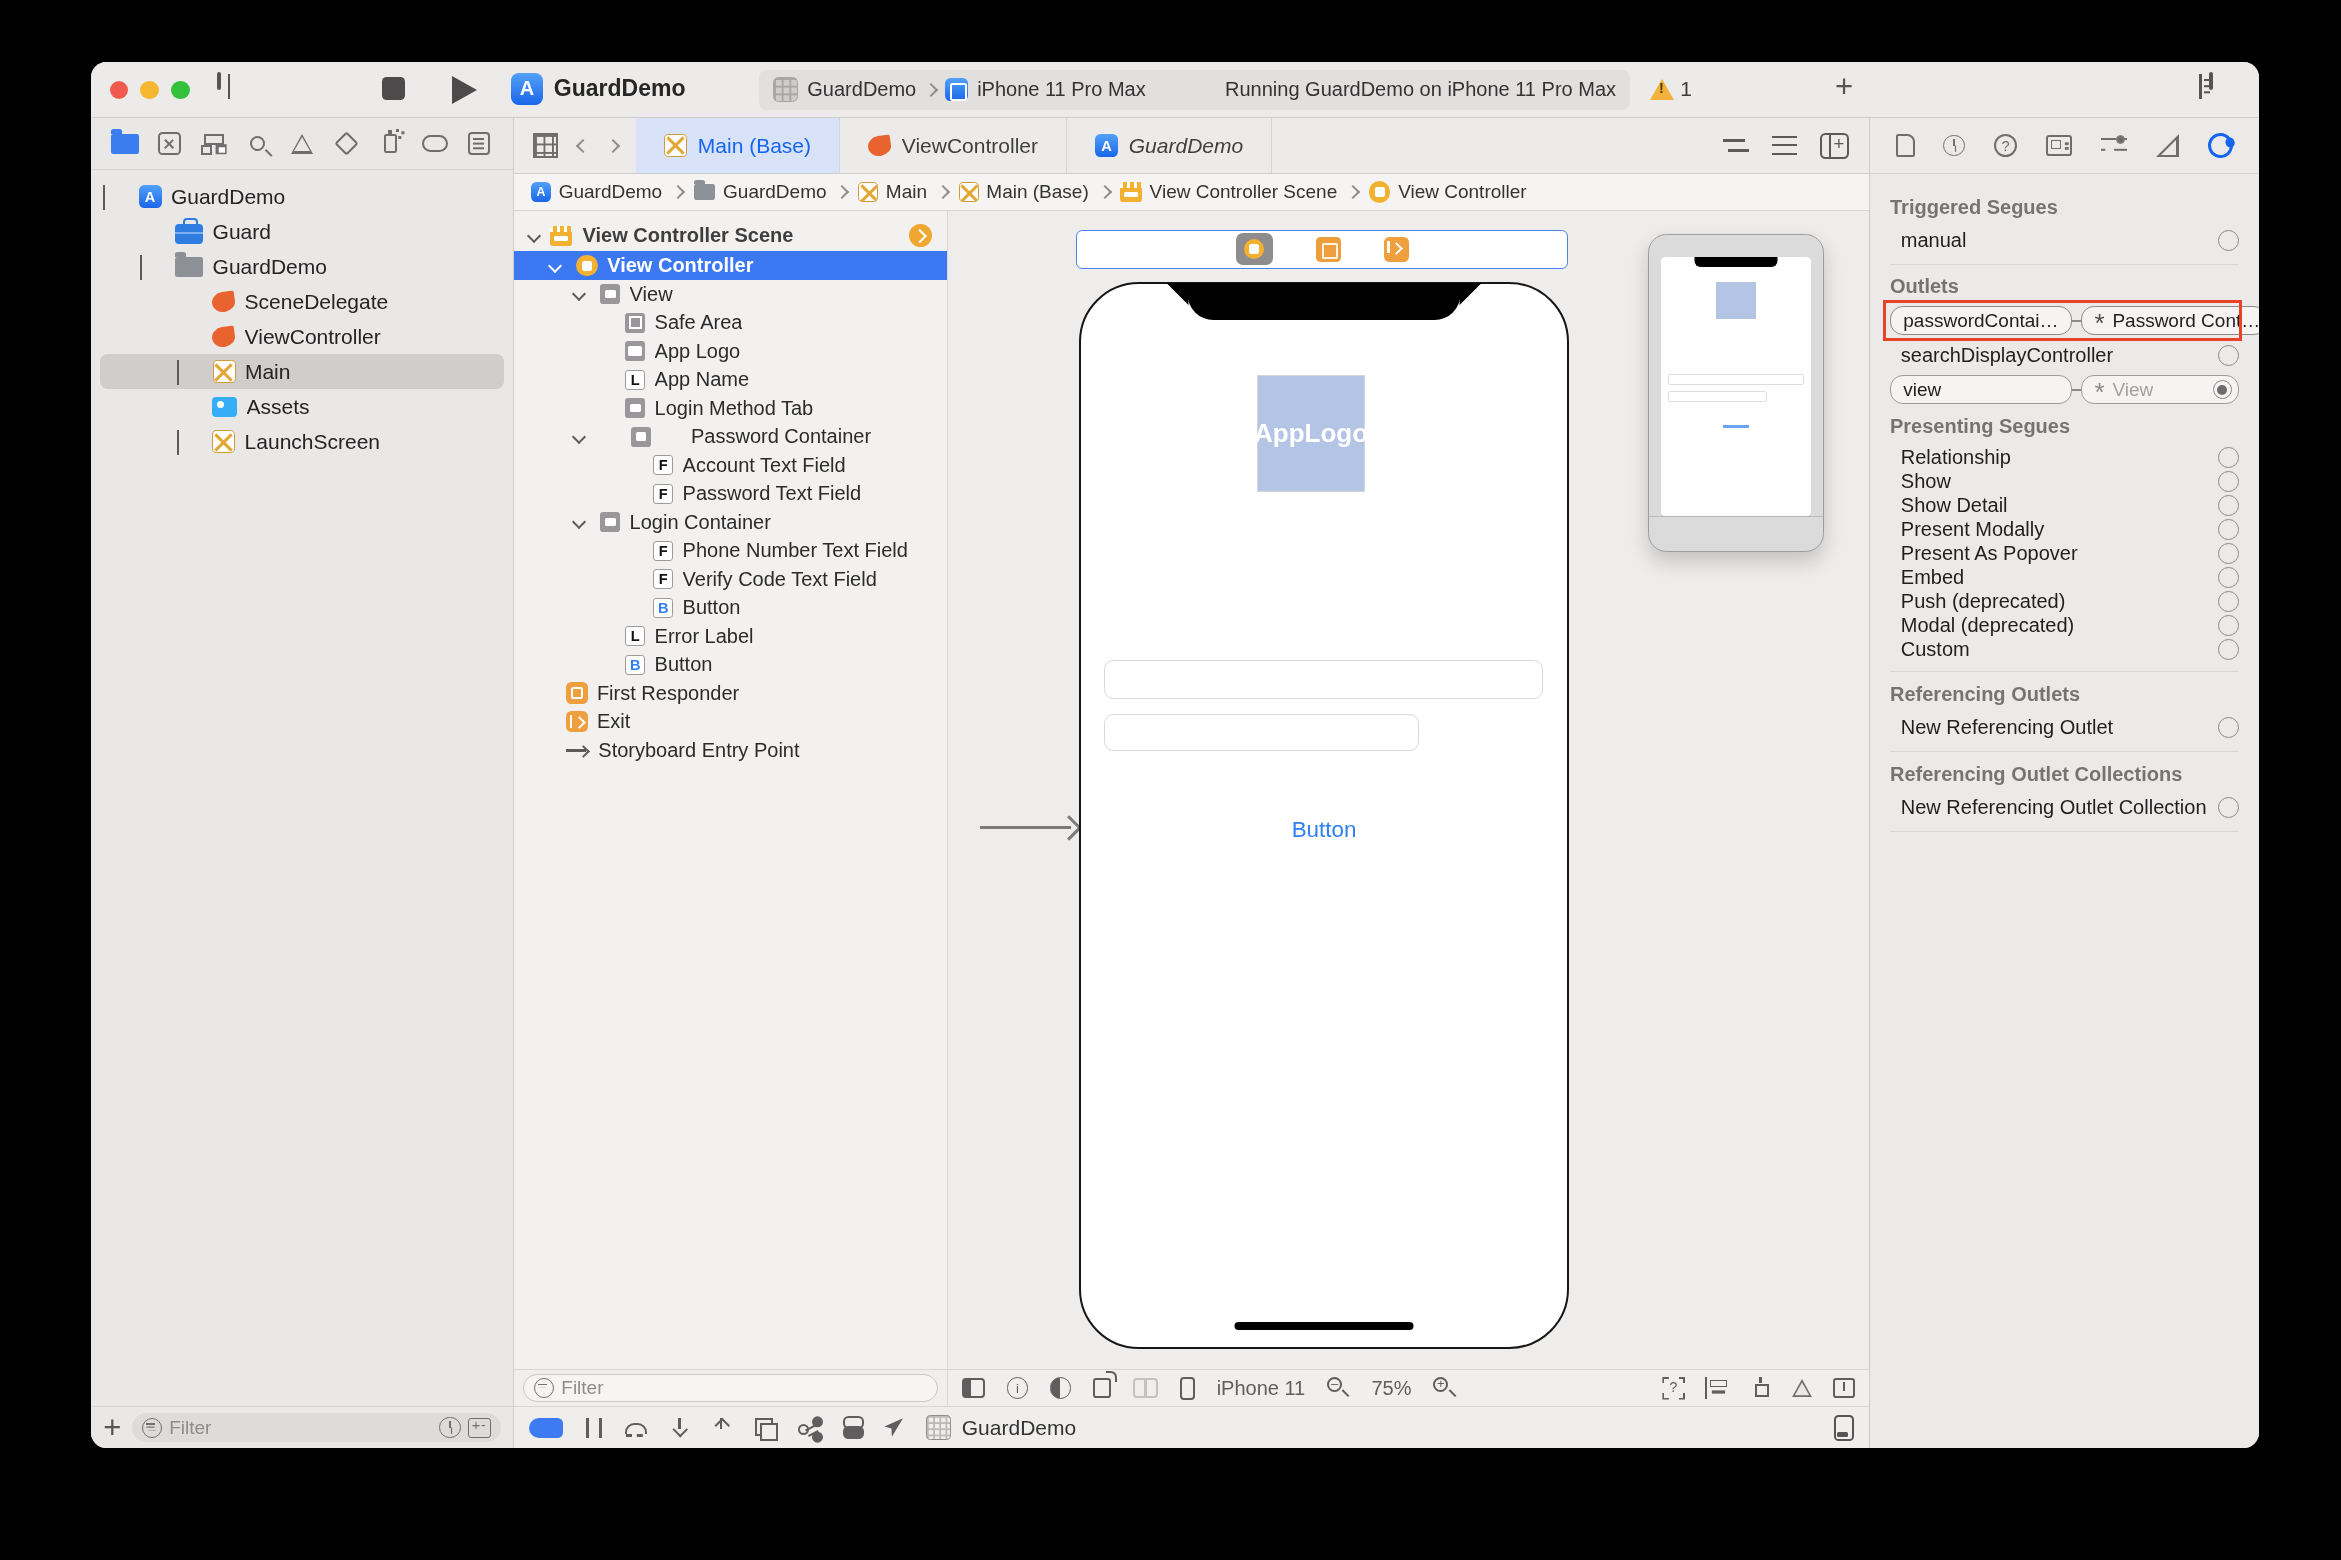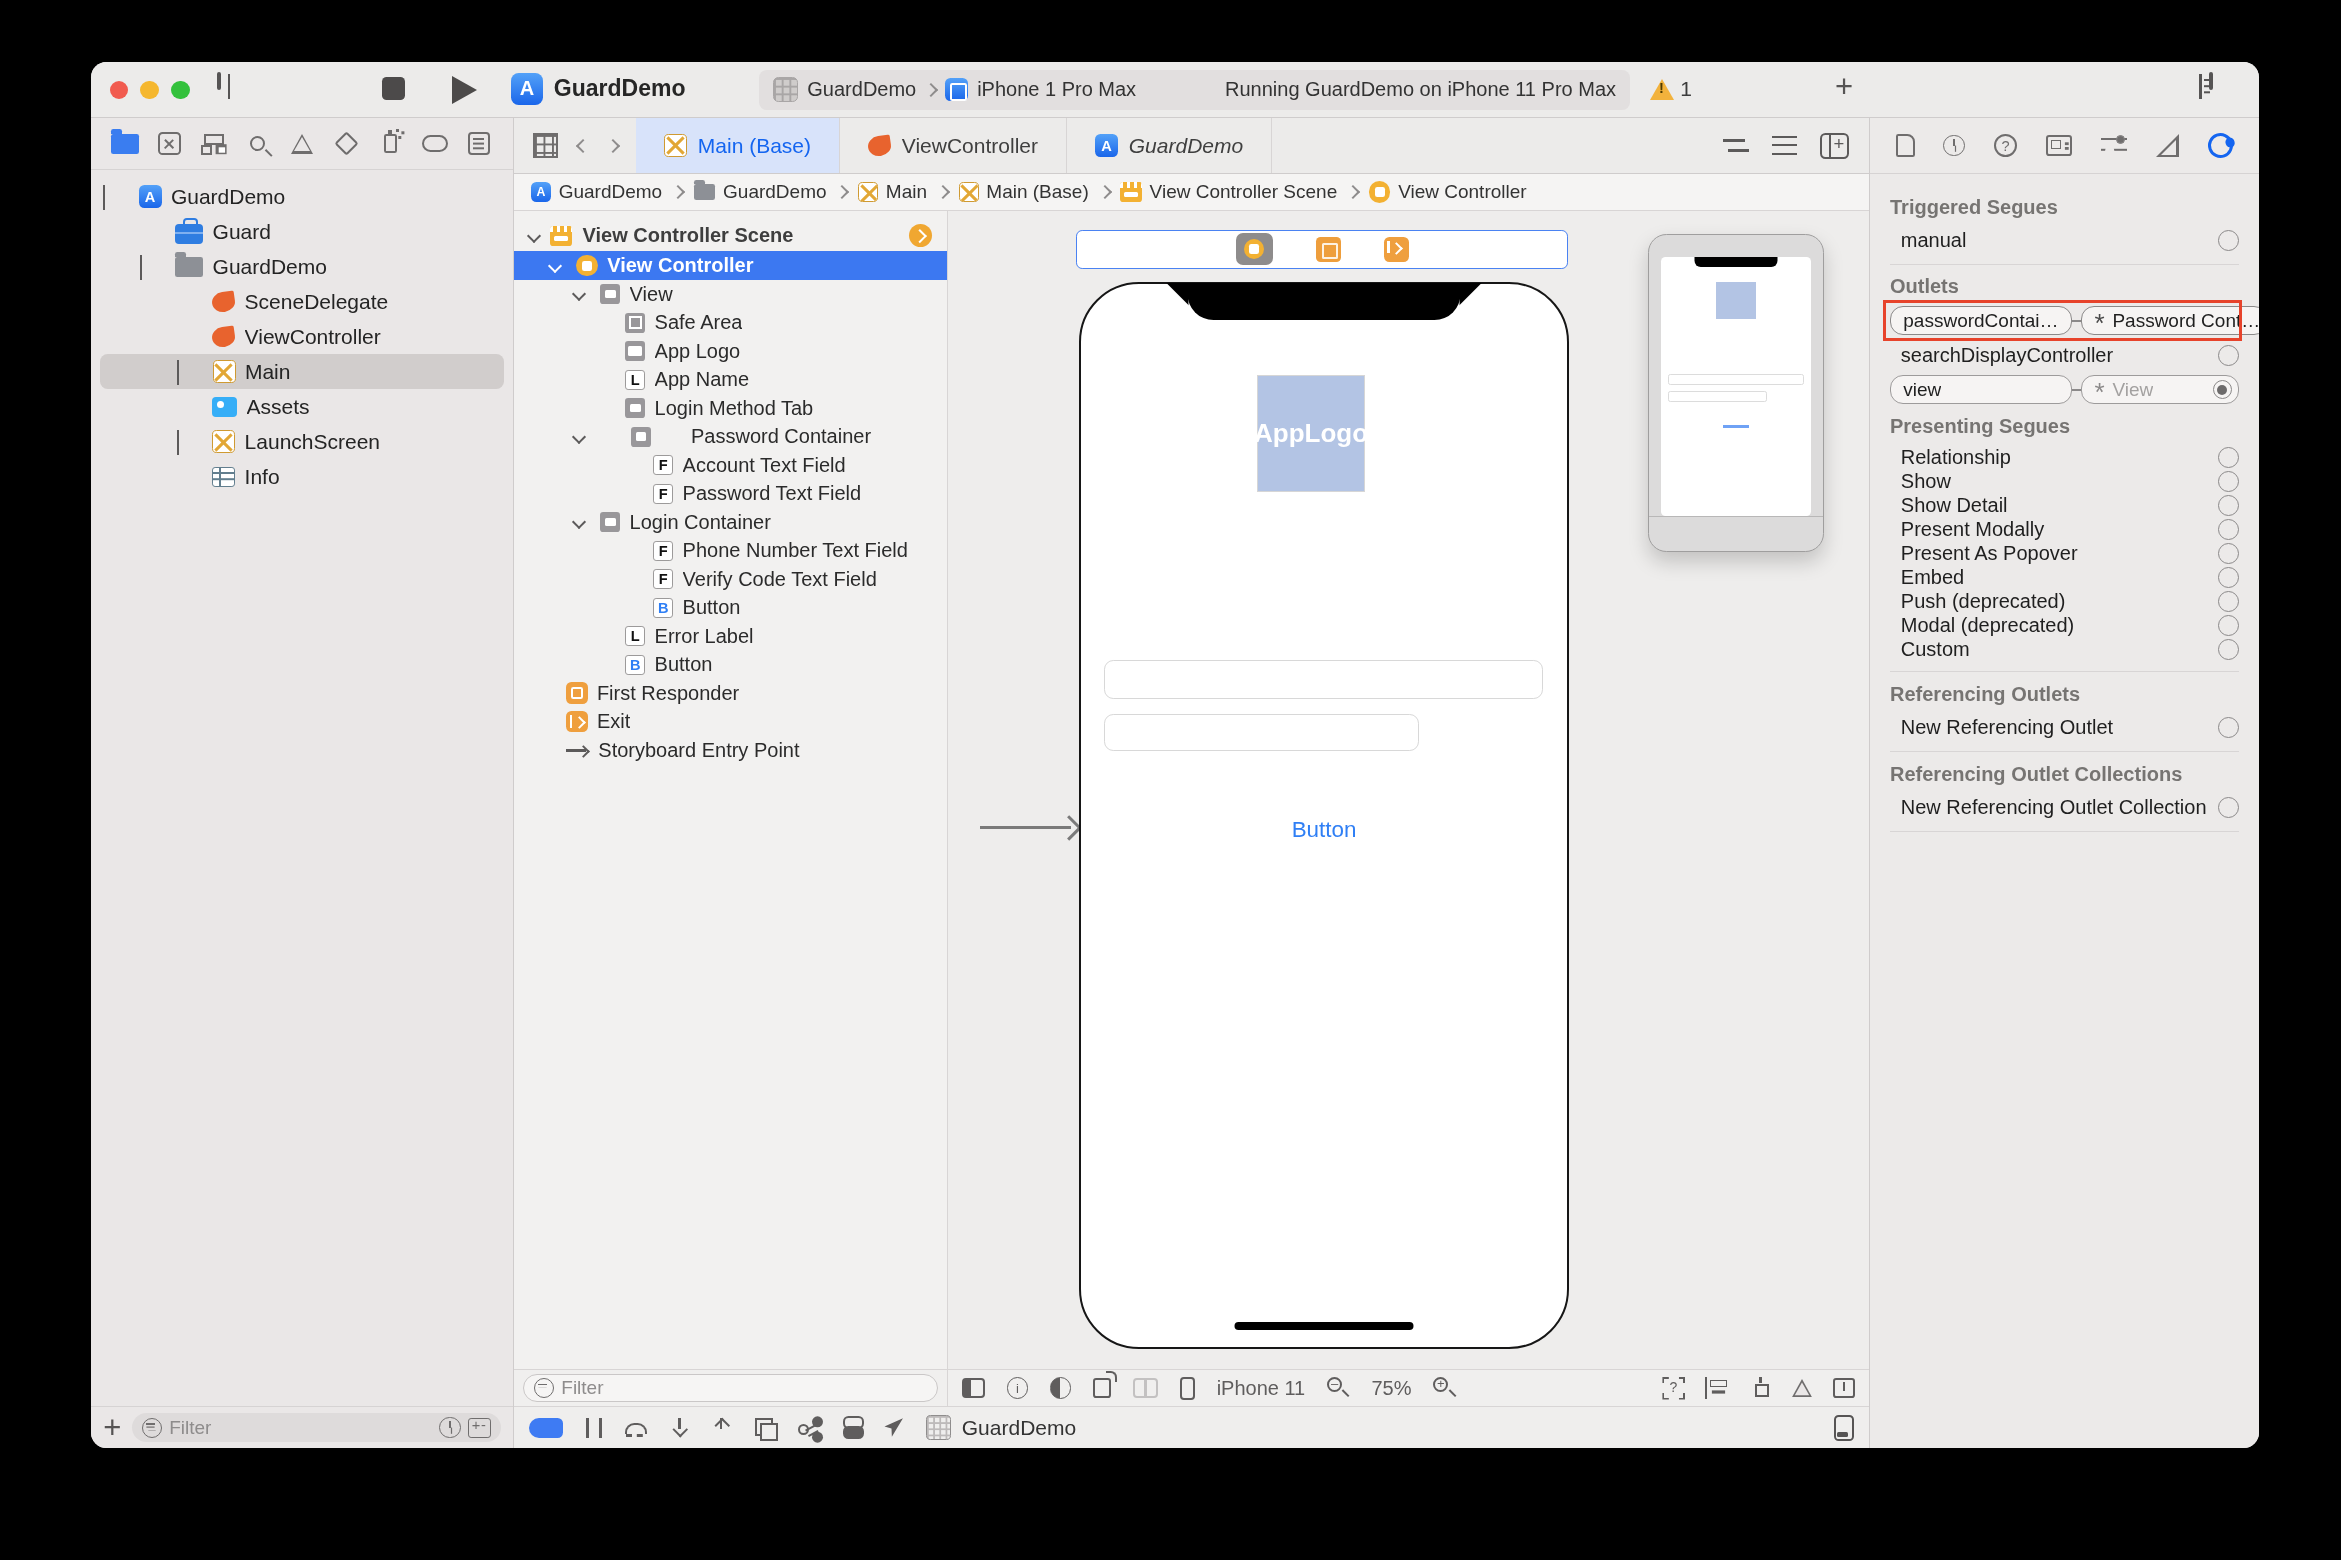--- a/index.html
+++ b/index.html
@@ -274,21 +274,21 @@
     <span class="tbtn i-play" style="left:361px;"></span>
     <div class="proj">
       <span class="appic"></span>
       <span class="name">GuardDemo</span>
     </div>
     <div class="scheme">
       <span class="i-target"></span>
       <span>GuardDemo</span>
       <span class="chev r"></span>
       <span class="devic"></span>
-      <span>iPhone 1 Pro Max</span>
+      <span>iPhone 11 Pro Max</span>
       <span class="sch-status">Running GuardDemo on iPhone 11 Pro Max</span>
     </div>
     <div class="warn">
       <span class="tri"></span>
       <span>1</span>
     </div>
     <span class="tbtn i-plus" style="left:1744px; top:9.3px;">+</span>
     <span class="tbtn i-insptoggle" style="left:2114px;"></span>
   </div>
 
@@ -357,25 +357,20 @@
         </div>
         <div class="nrow" style="padding-left:86px;">
           <span class="spc"></span>
           <span class="ic ic-assets"></span>
           <span class="lbl">Assets</span>
         </div>
         <div class="nrow" style="padding-left:86px;">
           <span class="spc"><span class="chev r dk"></span></span>
           <span class="ic ic-sb"></span>
           <span class="lbl">LaunchScreen</span>
-        </div>
-        <div class="nrow" style="padding-left:86px;">
-          <span class="spc"></span>
-          <span class="ic ic-plist"></span>
-          <span class="lbl">Info</span>
         </div>
       </div>
       <div class="nav-bottom">
         <span class="i-plus" style="position:static;">+</span>
         <div class="filterfield">
           <span class="i-filt"></span>
           <span>Filter</span>
           <span style="margin-left:auto;display:flex;gap:7.7px;align-items:center;">
             <span class="i-clock"></span>
             <span class="i-plusminus"></span>

